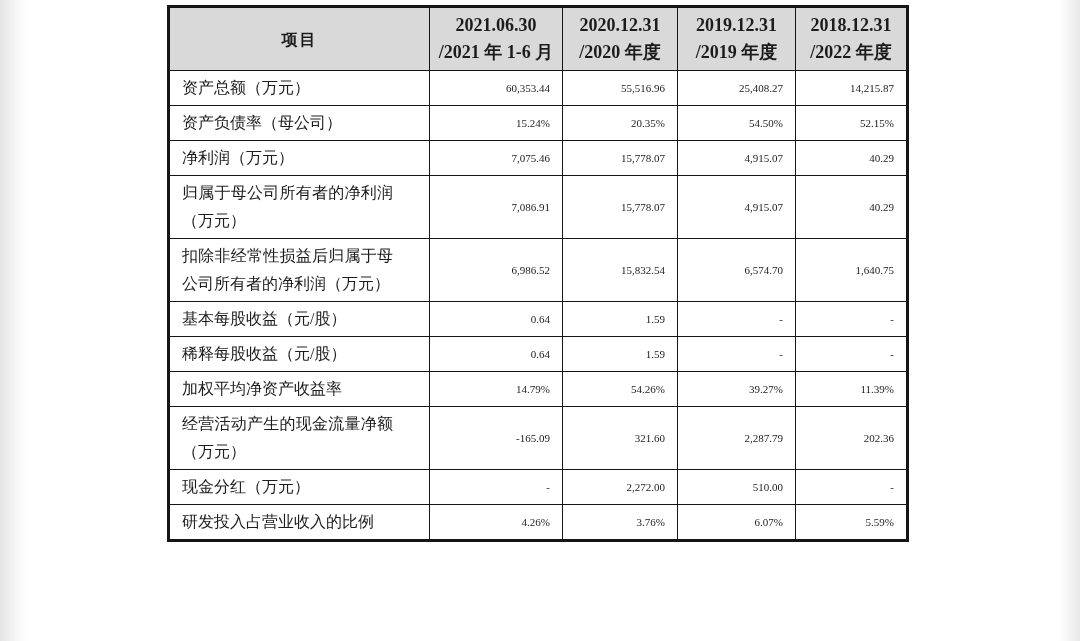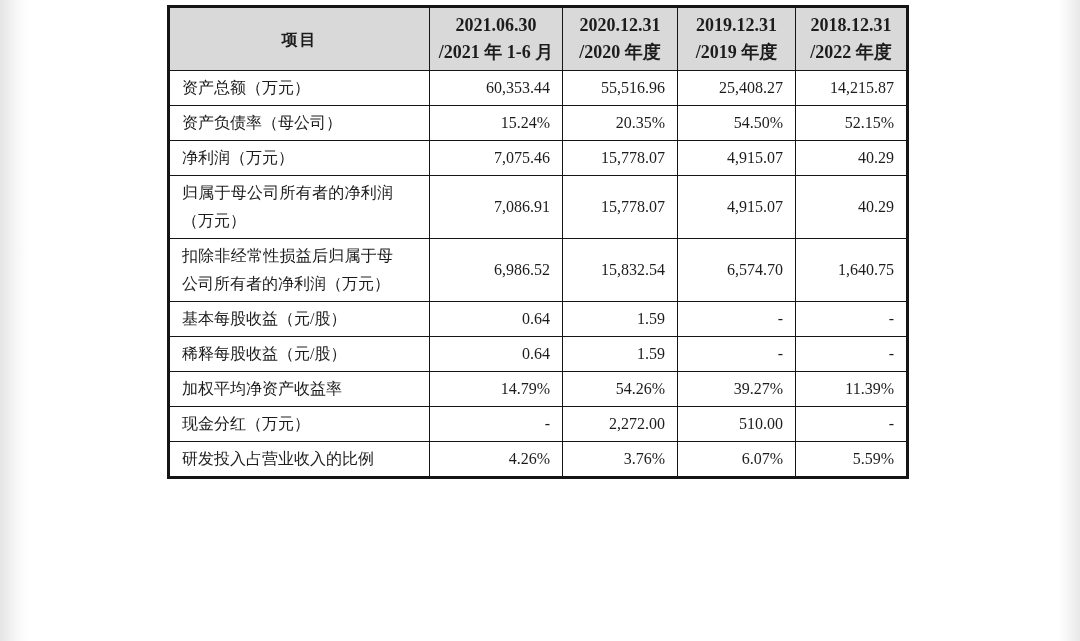--- a/index.html
+++ b/index.html
@@ -43,21 +43,21 @@
   .fin-table tbody tr { height: 34px; }
   td.label {
     font-size: 16px;
     text-align: justify;
     line-height: 28px;
     padding: 3px 36px 3px 12px;
     vertical-align: middle;
     margin-top: 32px;
   }
   td.num {
-    font-size: 16px;
+    font-size: 11px;
     text-align: right;
     padding: 3px 12px 3px 2px;
     vertical-align: middle;
     white-space: nowrap;
   }
 </style>
 </head>
 <body>
 
 <div class="screen">
@@ -144,20 +144,27 @@
         <td class="num">-</td>
       </tr>
       <tr>
         <td class="label">加权平均净资产收益率</td>
         <td class="num">14.79%</td>
         <td class="num">54.26%</td>
         <td class="num">39.27%</td>
         <td class="num">11.39%</td>
       </tr>
       <tr>
+        <td class="label">经营活动产生的现金流量净额（万元）</td>
+        <td class="num">-165.09</td>
+        <td class="num">321.60</td>
+        <td class="num">2,287.79</td>
+        <td class="num">202.36</td>
+      </tr>
+      <tr>
         <td class="label">现金分红（万元）</td>
         <td class="num">-</td>
         <td class="num">2,272.00</td>
         <td class="num">510.00</td>
         <td class="num">-</td>
       </tr>
       <tr>
         <td class="label">研发投入占营业收入的比例</td>
         <td class="num">4.26%</td>
         <td class="num">3.76%</td>

